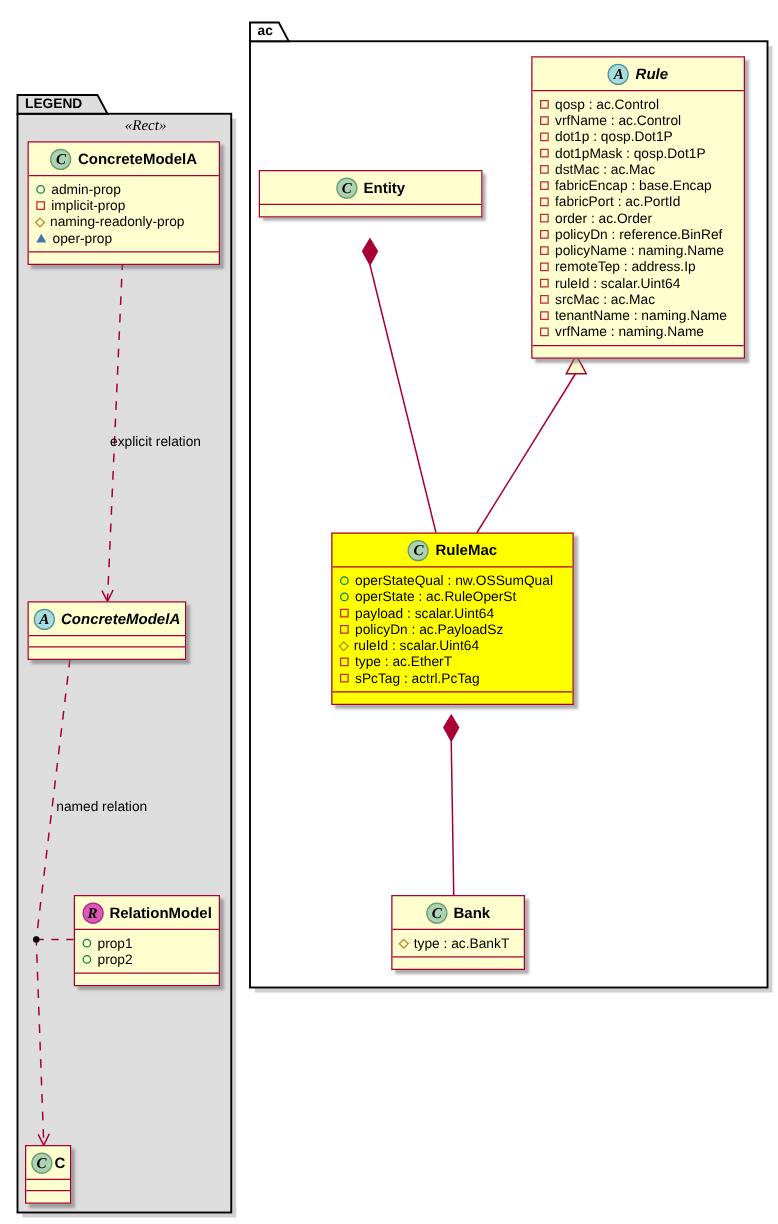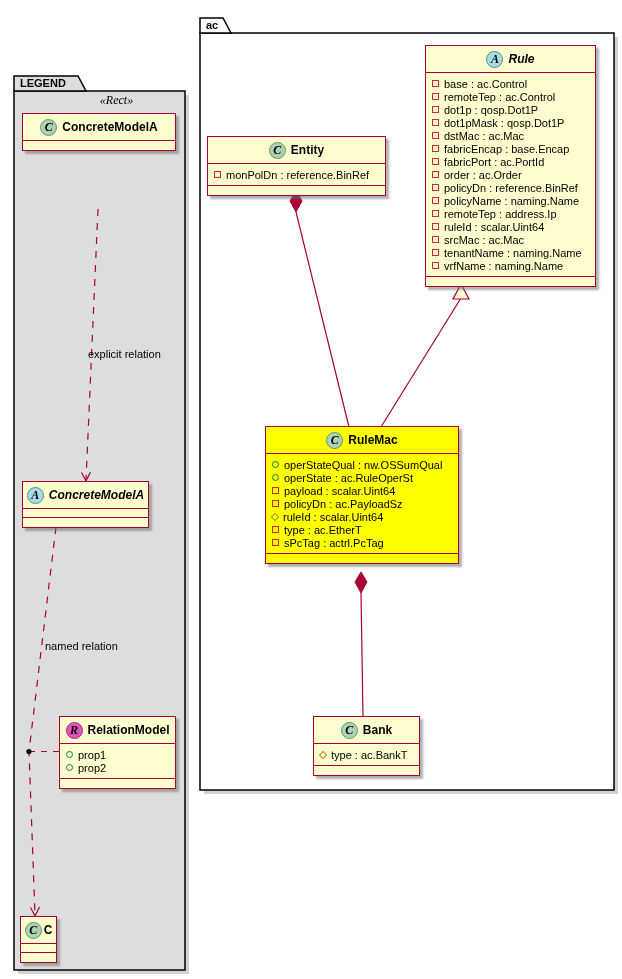--- a/index.html
+++ b/index.html
@@ -82,25 +82,25 @@
 <div class="edge-label" style="left:45px; top:640px;">named relation</div>
 
 <div class="uml-class abstract" style="left:425px; top:45px; width:171px;">
   <div class="title">
     <span class="kind kind-A">A</span>
     <span class="cname">Rule</span>
   </div>
   <div class="fields">
     <div class="row">
         <span class="ficon" data-icon="square-icon"></span>
-        <span>base : ac.Control</span>
-      </div>
-    <div class="row">
-        <span class="ficon" data-icon="square-icon"></span>
-        <span>remoteTep : ac.Control</span>
+        <span>qosp : ac.Control</span>
+      </div>
+    <div class="row">
+        <span class="ficon" data-icon="square-icon"></span>
+        <span>vrfName : ac.Control</span>
       </div>
     <div class="row">
         <span class="ficon" data-icon="square-icon"></span>
         <span>dot1p : qosp.Dot1P</span>
       </div>
     <div class="row">
         <span class="ficon" data-icon="square-icon"></span>
         <span>dot1pMask : qosp.Dot1P</span>
       </div>
     <div class="row">
@@ -148,26 +148,20 @@
         <span>vrfName : naming.Name</span>
       </div>
   </div>
   <div class="methods"></div>
 </div>
 
 <div class="uml-class" style="left:207px; top:136px; width:179px;">
   <div class="title">
     <span class="kind kind-C">C</span>
     <span class="cname">Entity</span>
-  </div>
-  <div class="fields">
-    <div class="row">
-        <span class="ficon" data-icon="square-icon"></span>
-        <span>monPolDn : reference.BinRef</span>
-      </div>
   </div>
   <div class="methods"></div>
 </div>
 
 <div class="uml-class hl" style="left:265px; top:426px; width:194px;">
   <div class="title">
     <span class="kind kind-C">C</span>
     <span class="cname">RuleMac</span>
   </div>
   <div class="fields">
@@ -215,20 +209,38 @@
       </div>
   </div>
   <div class="methods"></div>
 </div>
 
 <div class="uml-class" style="left:22px; top:113px; width:154px;">
   <div class="title">
     <span class="kind kind-C">C</span>
     <span class="cname">ConcreteModelA</span>
   </div>
+  <div class="fields">
+    <div class="row">
+        <span class="ficon" data-icon="circle-icon"></span>
+        <span>admin-prop</span>
+      </div>
+    <div class="row">
+        <span class="ficon" data-icon="square-icon"></span>
+        <span>implicit-prop</span>
+      </div>
+    <div class="row">
+        <span class="ficon" data-icon="diamond-icon"></span>
+        <span>naming-readonly-prop</span>
+      </div>
+    <div class="row">
+        <span class="ficon" data-icon="triangle-icon"></span>
+        <span>oper-prop</span>
+      </div>
+  </div>
   <div class="methods"></div>
 </div>
 
 <div class="uml-class abstract" style="left:22px; top:481px; width:127px;">
   <div class="title">
     <span class="kind kind-A">A</span>
     <span class="cname">ConcreteModelA</span>
   </div>
   <div class="fields empty"></div>
   <div class="methods"></div>

